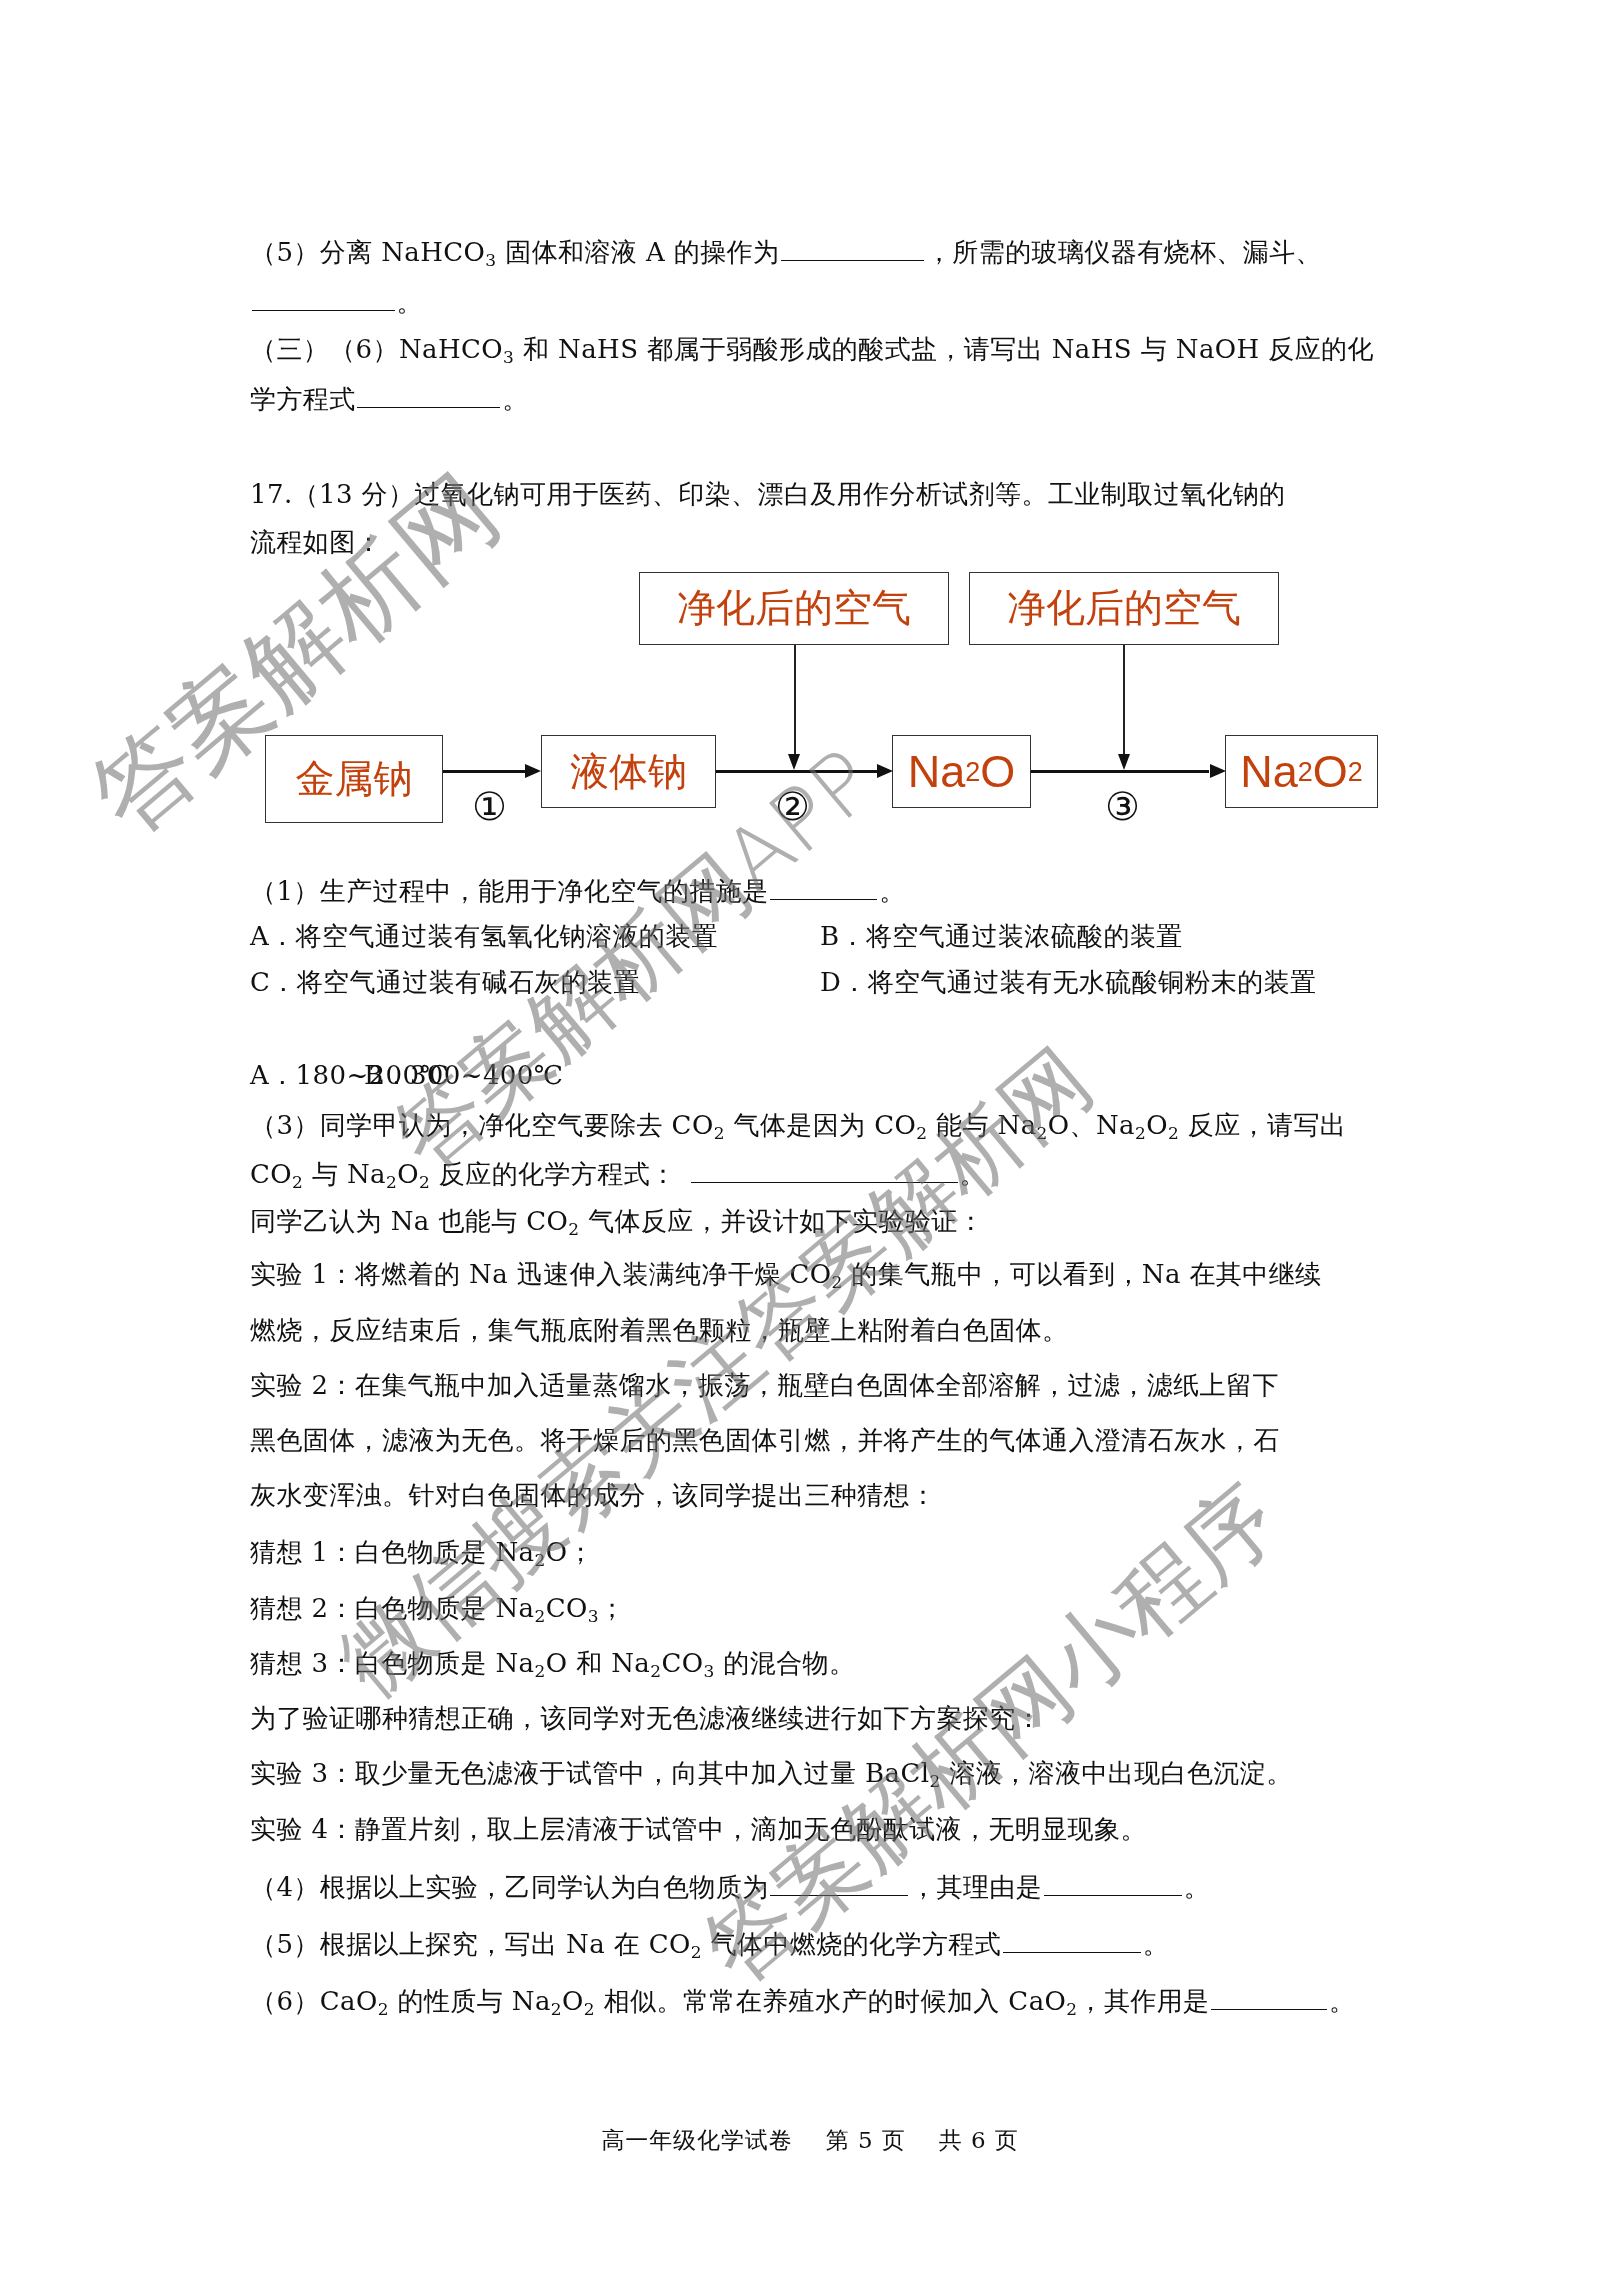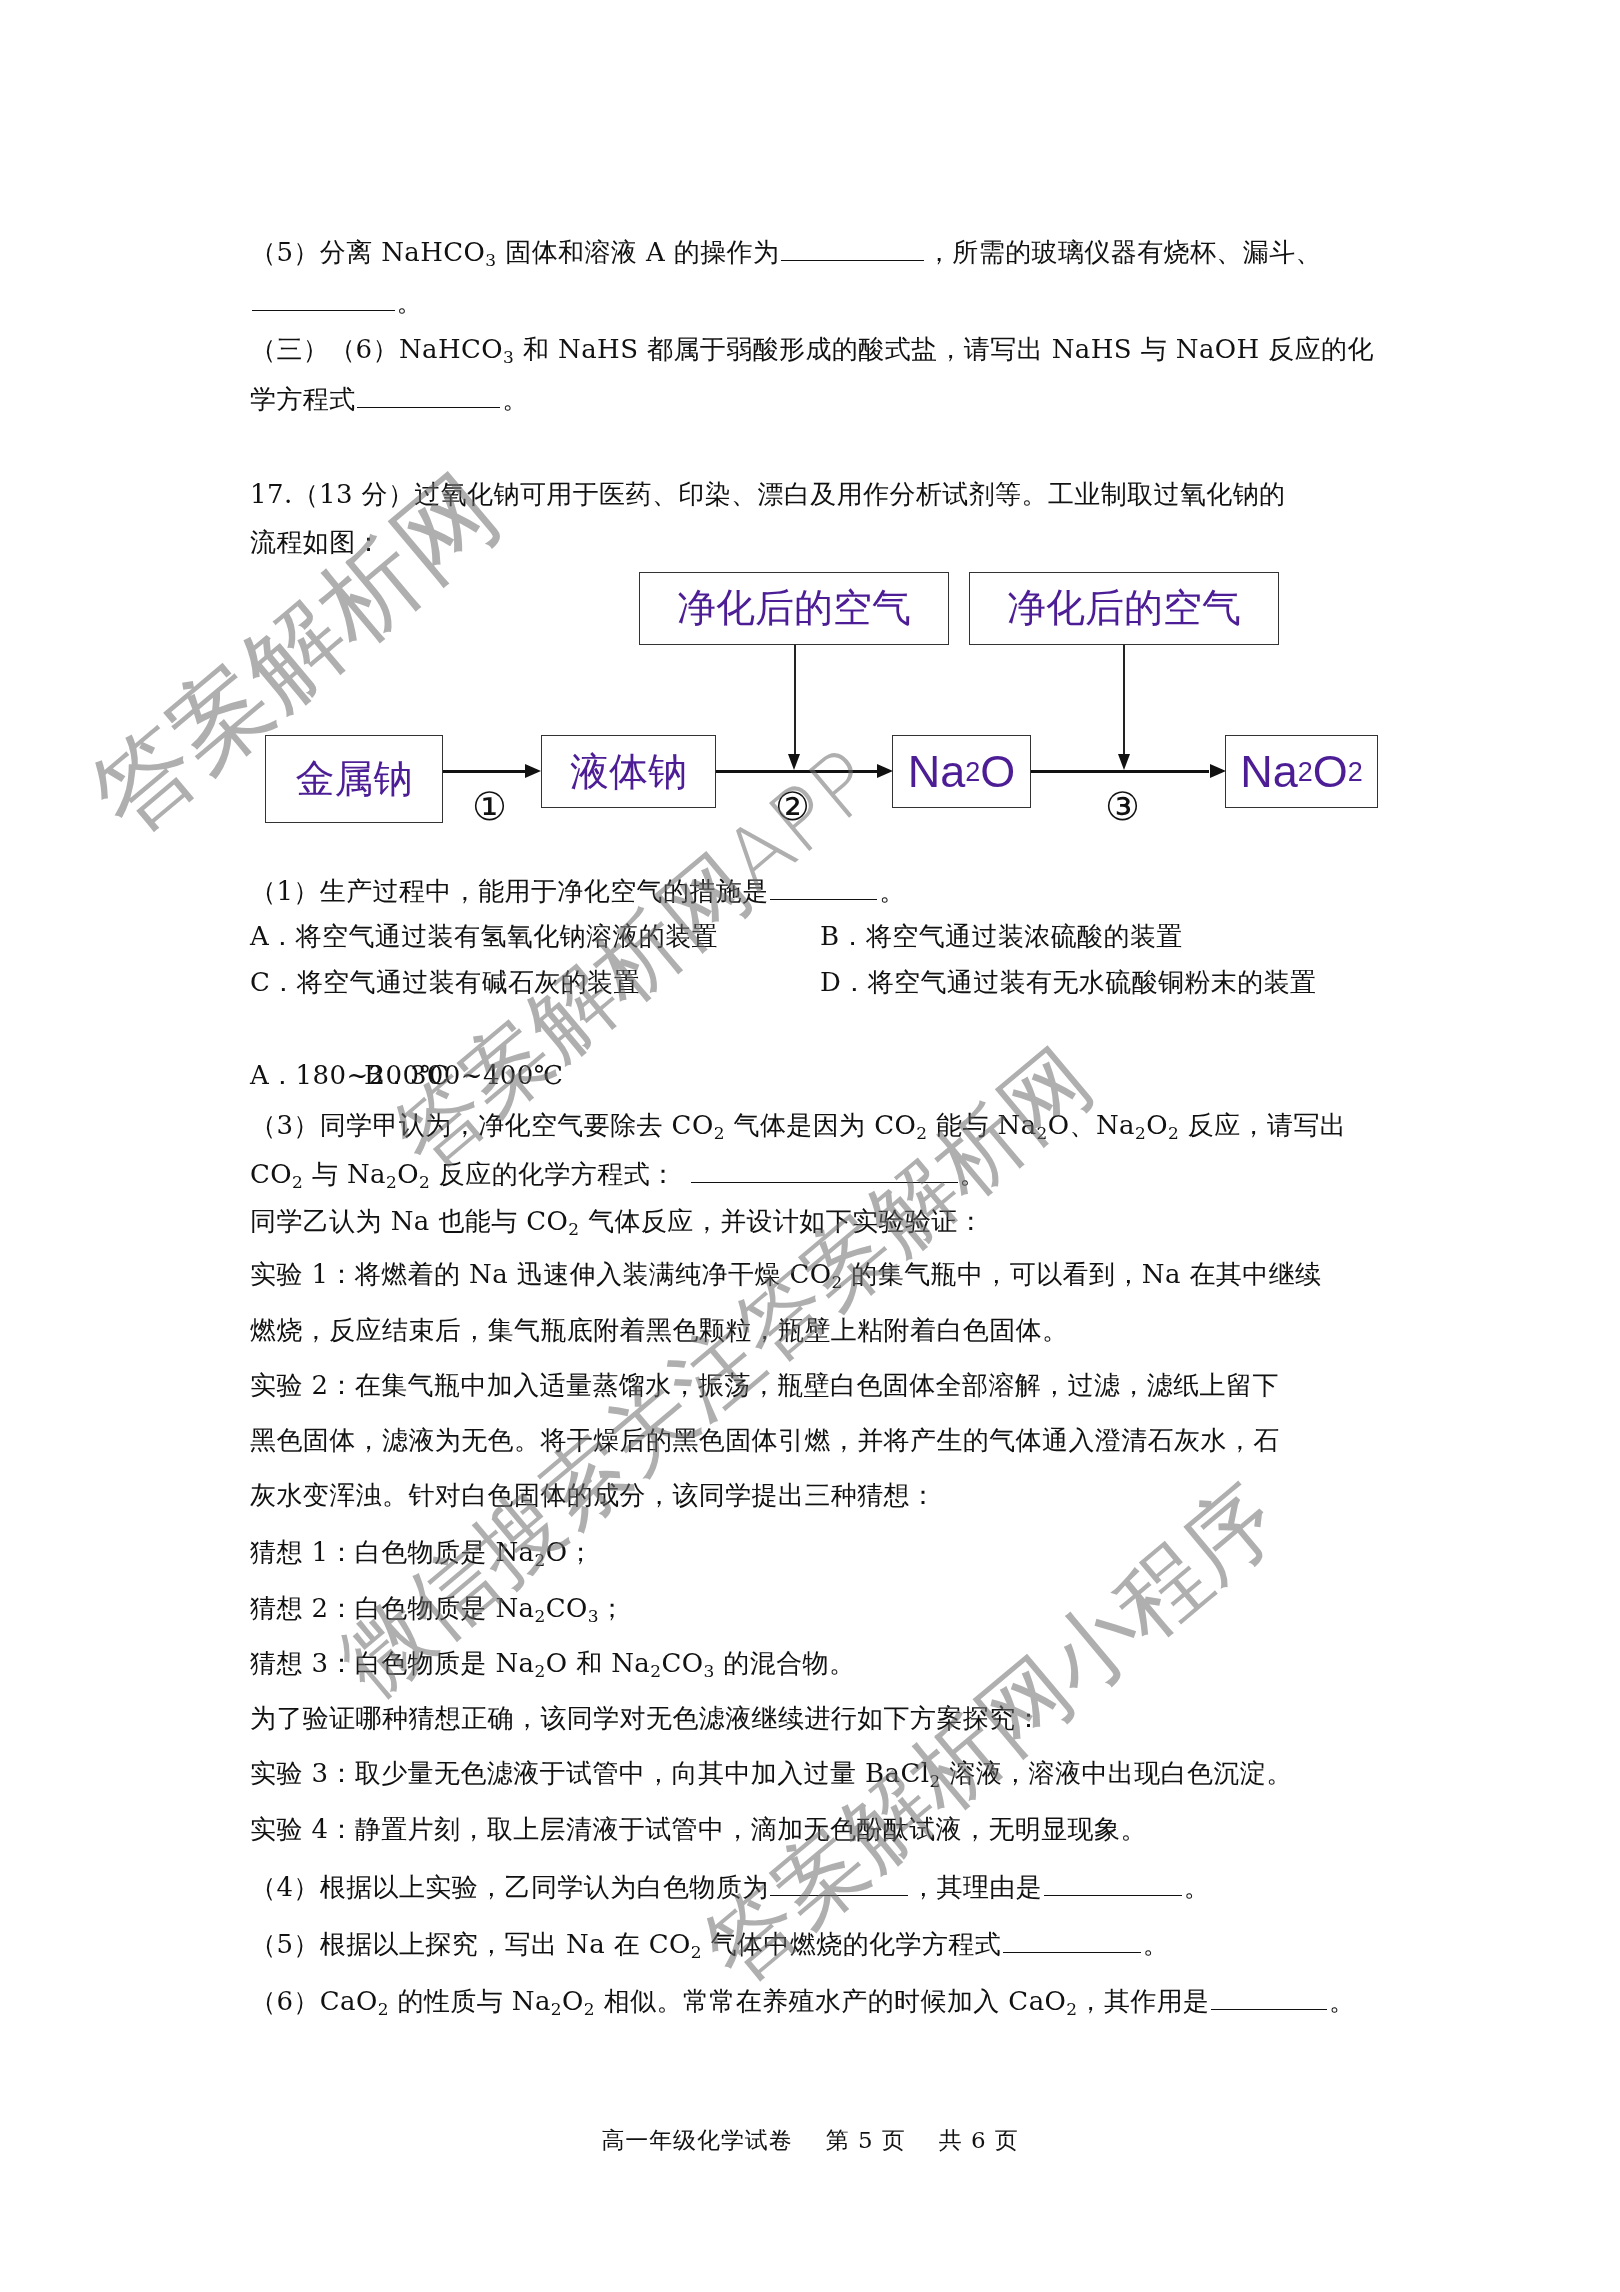--- a/index.html
+++ b/index.html
@@ -7,21 +7,21 @@
          font-family: "DejaVu Serif", "Liberation Serif", serif; color: #111; }
   .page { position: absolute; left: 0; top: 0; width: 1620px; height: 2293px; }
   .line { position: absolute; left: 250px; font-size: 26px; line-height: 36px; white-space: nowrap; letter-spacing: 0.4px; }
   .blank { display: inline-block; border-bottom: 1.8px solid #111; height: 27px; vertical-align: baseline; margin: 0 1.8px; }
   sub { font-size: 17px; vertical-align: -4.5px; line-height: 0; }
   .opt2 { position: absolute; left: 820px; }
   
   .diagram { position: absolute; left: 258px; top: 570px; width: 1141px; height: 267px; }
   .box { position: absolute; border: 1.8px solid #333; background: #fff; box-sizing: border-box;
          display: flex; align-items: center; justify-content: center;
-         font-family: "DejaVu Sans", "Liberation Sans", sans-serif; font-size: 39px; color: #4c1d95; }
+         font-family: "DejaVu Sans", "Liberation Sans", sans-serif; font-size: 39px; color: #c2410c; }
   .box.formula { font-family: Liberation Sans, sans-serif; font-size: 45px; }
   .box.formula sub { font-size: 27px; vertical-align: -9px; }
   .hline { position: absolute; height: 2.7px; background: #111; }
   .vline { position: absolute; width: 1.8px; background: #222; }
   .arrowhead-r { position: absolute; width: 0; height: 0; border-top: 7.1px solid transparent; border-bottom: 7.1px solid transparent; border-left: 16px solid #111; }
   .arrowhead-d { position: absolute; width: 0; height: 0; border-left: 6.2px solid transparent; border-right: 6.2px solid transparent; border-top: 16px solid #111; }
   .step { position: absolute; font-size: 39px; font-family: "DejaVu Sans", sans-serif; color: #111; }
   .footer { position: absolute; top: 2125px; left: 0; width: 1620px; text-align: center; font-size: 23px; letter-spacing: 0.9px; }
   .footer span { margin: 0 12.5px; }
   

